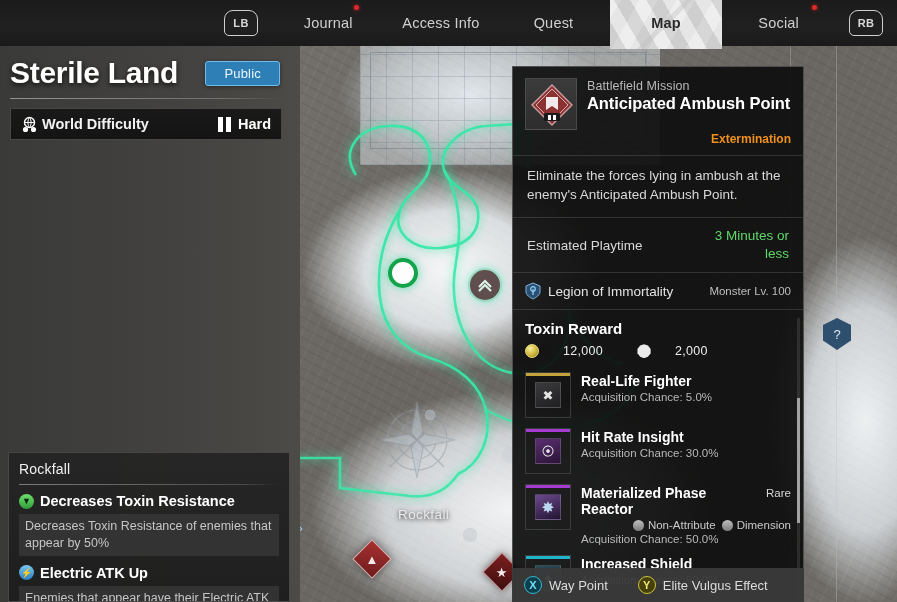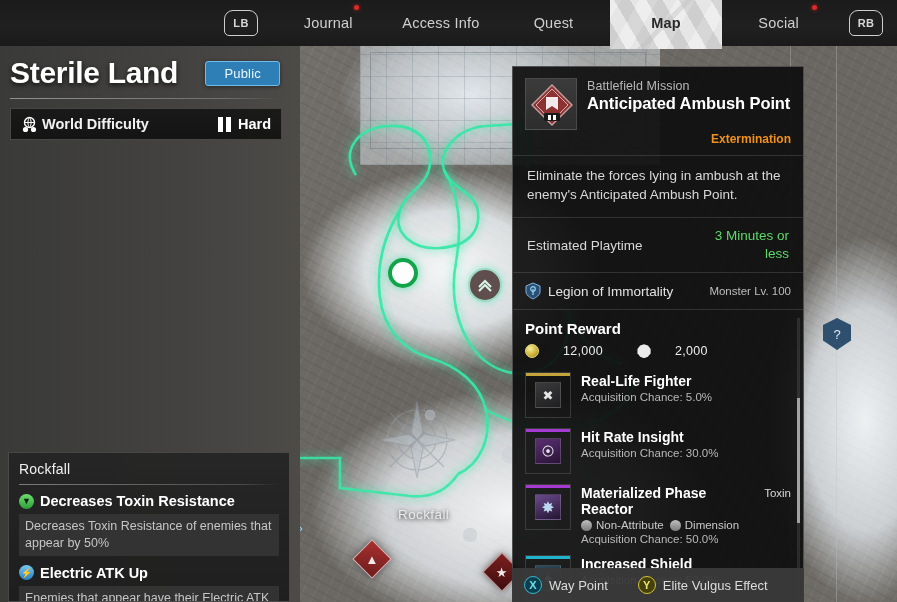--- a/index.html
+++ b/index.html
@@ -192,21 +192,21 @@
     position:absolute; left:9px; top:9px; right:9px; bottom:9px;
     background:linear-gradient(160deg, rgba(60,60,62,.95), rgba(32,32,34,.95));
     border:1px solid rgba(150,150,150,.3);
     display:flex; align-items:center; justify-content:center;
     color:#e6e6e6; font-size:13px;
   }
   .reward-body { flex:1; min-width:0; padding-top:1px; }
   .reward-head-line { display:flex; align-items:flex-start; gap:8px; }
   .reward-name { color:#ffffff; font-size:14px; font-weight:bold; flex:1; }
   .reward-rarity { color:#d8d8d8; font-size:11.5px; white-space:nowrap; padding-top:2px; }
-  .reward-attrs { display:flex; align-items:center; gap:6px; margin-top:2px; }
+  .reward-attrs { display:flex; align-items:center; gap:6px; margin-top:2px;justify-content:flex-end; }
   .attr { display:flex; align-items:center; gap:4px; color:#c9c9c9; font-size:11.5px; }
   .attr-ico { width:11px; height:11px; border-radius:50%; background:linear-gradient(180deg,#bfbfbf,#7c7c7c); flex:0 0 11px; }
   .reward-chance { color:#b8b8b8; font-size:11.5px; margin-top:2px; }
 
   .scrollbar { position:absolute; right:3px; top:8px; bottom:8px; width:3px; background:rgba(255,255,255,.1); }
   .scrollbar i { position:absolute; left:0; width:3px; top:28%; height:44%; background:rgba(225,225,225,.65); display:block; }
 
   
   .hint-bar {
     position:absolute; left:512px; bottom:0; width:292px; height:34px;
@@ -459,21 +459,21 @@
         <circle cx="8" cy="7" r="2.3" fill="none" stroke="#8fd0f5" stroke-width="1.2"></circle>
         <path d="M8 7 V13" stroke="#8fd0f5" stroke-width="1.3"></path>
       </svg>
       <span class="faction-name">Legion of Immortality</span>
       <span class="faction-level">Monster Lv. 100</span>
     </div>
 
     <div class="panel-div"></div>
 
     <div class="rewards-wrap">
-      <div class="rewards-title">Point Reward</div>
+      <div class="rewards-title">Toxin Reward</div>
 
       <div class="currency-row">
         <div class="cur">
           <span class="cur-ico gold"></span>
           <span class="cur-val">12,000</span>
         </div>
         <span class="cur-gap"></span>
         <div class="cur">
           <span class="cur-ico xp"></span>
           <span class="cur-val">2,000</span>
@@ -509,21 +509,21 @@
       </div>
 
       <div class="reward-item">
         <div class="reward-icon">
           <span class="rtop" style="background:#a63bd4"></span>
           <span class="rchip" style="background:linear-gradient(160deg,#6a4a8c,#241433); font-size:16px; color:#bcd8f0;">✸</span>
         </div>
         <div class="reward-body">
           <div class="reward-head-line">
             <span class="reward-name">Materialized Phase Reactor</span>
-            <span class="reward-rarity">Toxin</span>
+            <span class="reward-rarity">Rare</span>
           </div>
           <div class="reward-attrs">
             <span class="attr">
               <span class="attr-ico"></span>
               <span>Non-Attribute</span>
             </span>
             <span class="attr">
               <span class="attr-ico"></span>
               <span>Dimension</span>
             </span>

